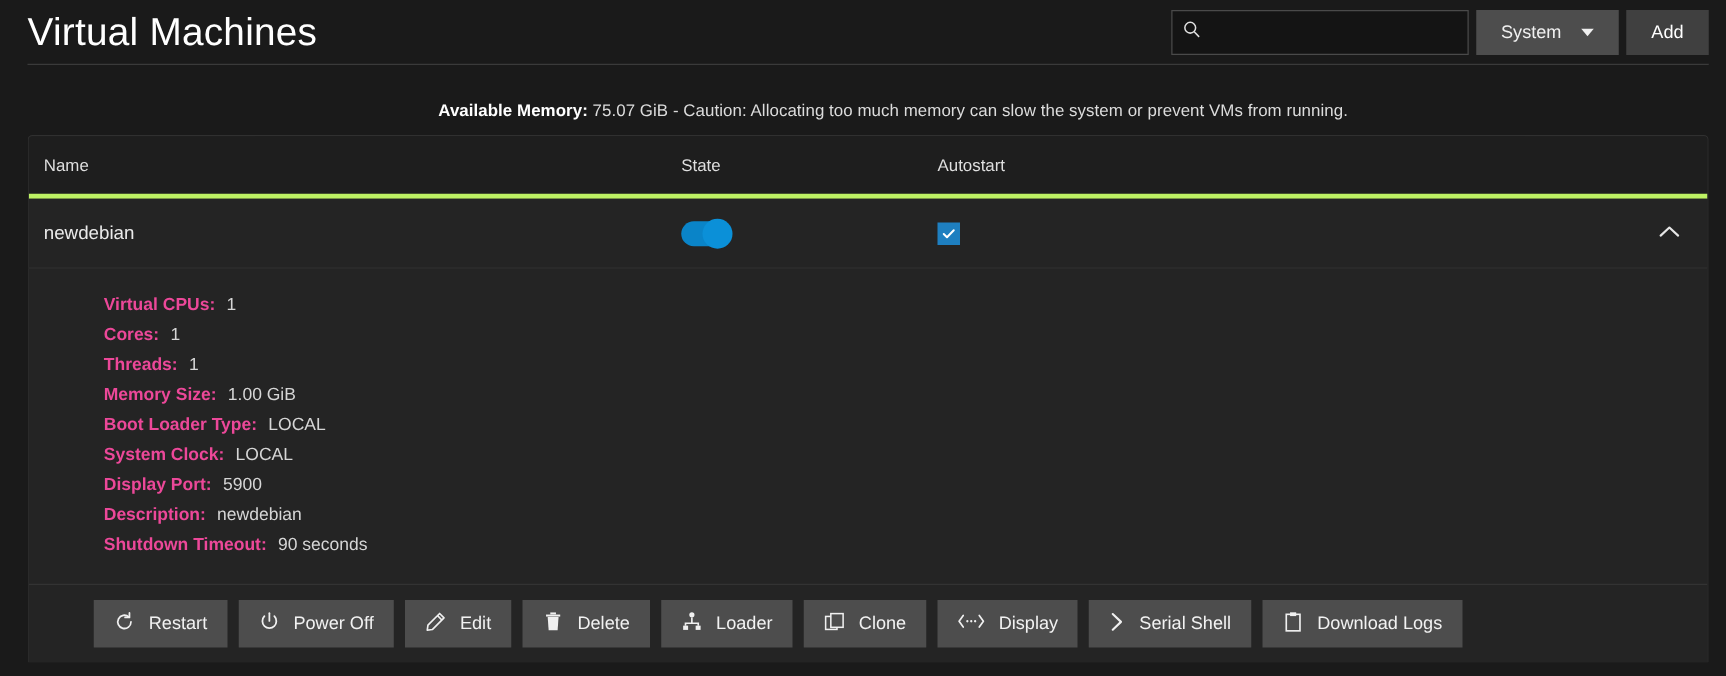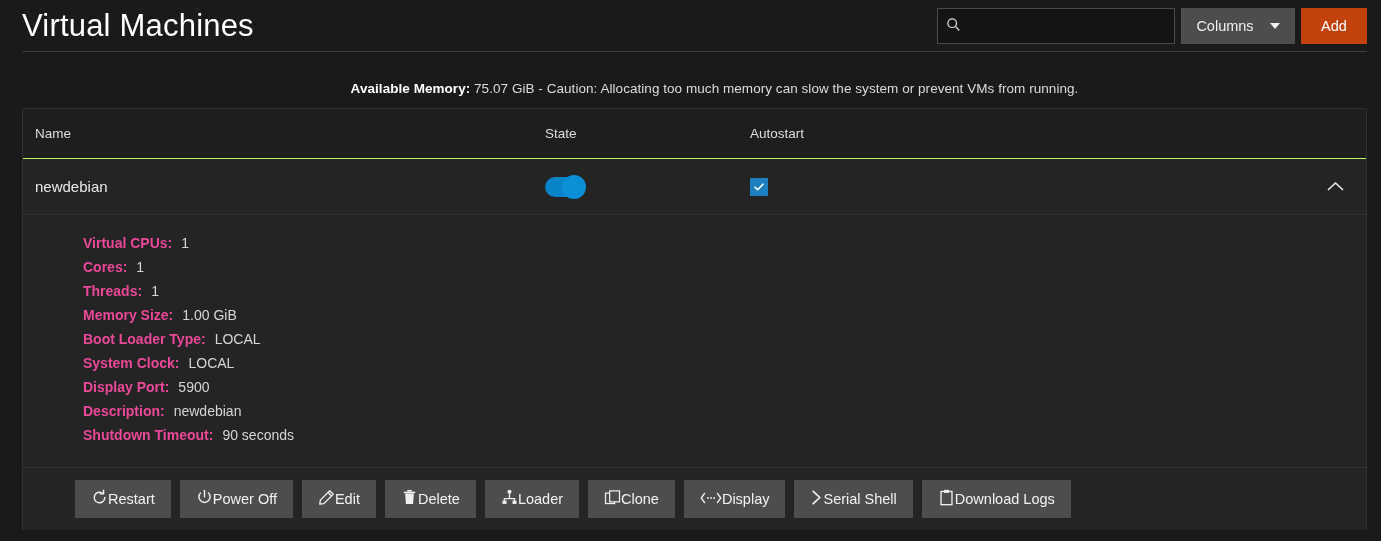--- a/index.html
+++ b/index.html
@@ -71,21 +71,21 @@
   }
   .caret {
     width: 0; height: 0;
     border-left: 5px solid transparent;
     border-right: 5px solid transparent;
     border-top: 6px solid #f0f0f0;
   }
   .btn-add {
     height: 36px;
     min-width: 66px;
-    background: #c2410c;
+    background: #404040;
     border: 0;
     color: #ffffff;
     font-family: "Liberation Sans", sans-serif;
     font-size: 14.5px;
     cursor: pointer;
   }
   .header-rule {
     position: absolute;
     left: 22px; right: 14px; bottom: 0;
     height: 1px;
@@ -111,21 +111,21 @@
     border-radius: 4px 4px 0 0;
     border-bottom: none;
     overflow: hidden;
   }
   .table-head {
     display: flex;
     align-items: center;
     height: 50px;
     padding: 0 14px 0 12px;
     background: #1e1e1e;
-    border-bottom: 1px solid #bef264;
+    border-bottom: 4px solid #bef264;
   }
   .th {
     font-size: 13.5px;
     color: #dfdfdf;
     font-weight: 400;
   }
   .col-name     { width: 510px; }
   .col-state    { width: 205px; }
   .col-autostart{ flex: 1 1 auto; }
 
@@ -191,20 +191,21 @@
   }
   .action-btn {
     height: 38px;
     background: #4d4d4d;
     border: 0;
     color: #f2f2f2;
     font-family: "Liberation Sans", sans-serif;
     font-size: 14.5px;
     display: inline-flex;
     align-items: center;
+    gap: 11px;
     padding: 0 16px;
     cursor: pointer;
     white-space: nowrap;
   }
   .action-btn svg { flex: 0 0 auto; }
 </style>
 </head>
 <body>
 
 <div class="page-header">
@@ -216,21 +217,21 @@
       <span>
         <svg width="15" height="15" viewBox="0 0 16 16" fill="none">
           <circle cx="6.6" cy="6.6" r="4.6" stroke="#e0e0e0" stroke-width="1.3"></circle>
           <line x1="10" y1="10" x2="14.2" y2="14.4" stroke="#e0e0e0" stroke-width="1.3"></line>
         </svg>
       </span>
       <input class="search-input" type="text" value="" placeholder="" style="">
     </div>
 
     <button class="btn-columns">
-      <span>Columns</span>
+      <span>System</span>
       <span class="caret"></span>
     </button>
 
     <button class="btn-add">Add</button>
   </div>
 
   <div class="header-rule"></div>
 </div>
 
 <div class="notice">

